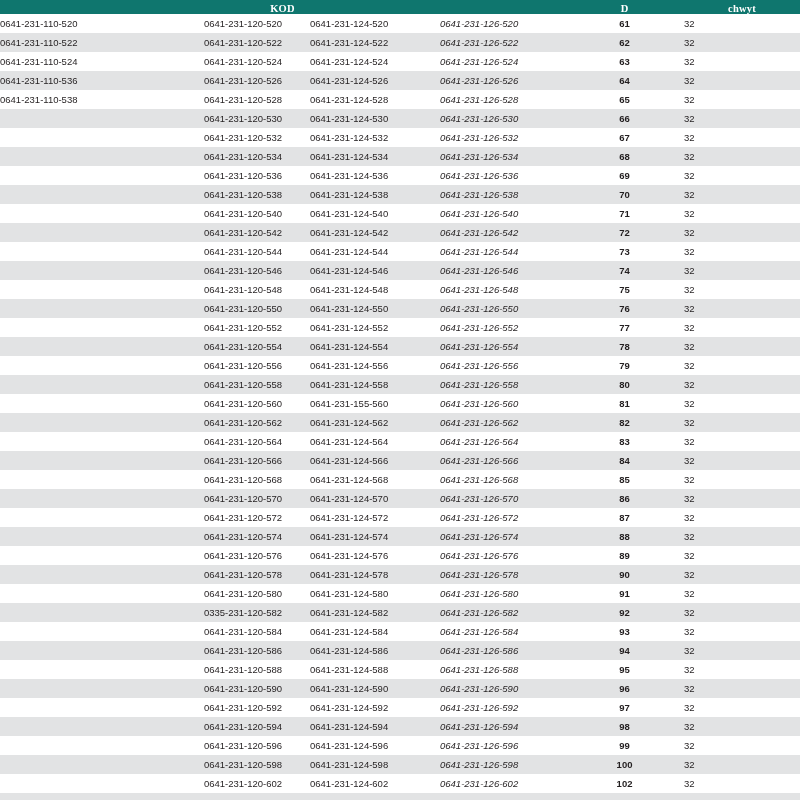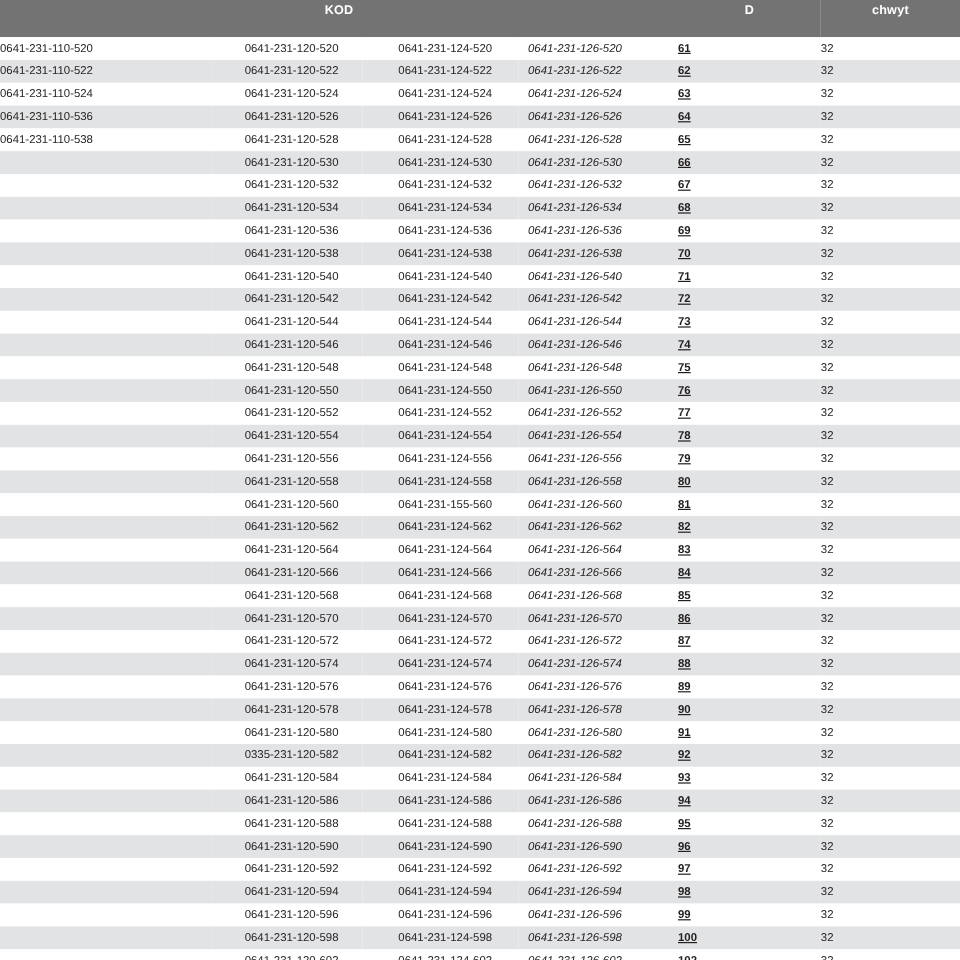--- a/index.html
+++ b/index.html
@@ -13,28 +13,29 @@
     font-family: "Liberation Sans", sans-serif;
     color: #231f20;
     overflow: hidden;
   }
   table.product-table {
     width: 800px;
     border-collapse: collapse;
     table-layout: fixed;
   }
   table.product-table th {
-    background: #737373;
+    background: #0f766e;
     color: #ffffff;
     font-size: 10.5px;
     font-weight: bold;
-    padding: 3px 0 16px 0;
+    padding: 3px 0 0 0;
     text-align: center;
     border: none;
     letter-spacing: 0.2px;
+    font-family: Liberation Serif, serif;
   }
   table.product-table th.kod-head {
     text-align: center;
   }
   table.product-table td {
     font-size: 9.5px;
     padding: 3px 0 3px 0;
     height: 13px;
     border: none;
     vertical-align: middle;
@@ -46,26 +47,25 @@
   col.c2 { width: 130px; }
   col.c3 { width: 133px; }
   col.c4 { width: 119px; }
   col.c5 { width: 116px; }
 
   td.code {
     text-align: left;
     padding-left: 55px;
   }
   td.code.c1cell { padding-left: 8px; text-align: center; }
-  td.code.c2cell { padding-left: 8px; text-align: center; }
+  td.code.c2cell { padding-left: 8px; }
   td.code.c3cell { padding-left: 8px; font-style: italic; }
   td.d {
-    text-align: left;
+    text-align: center;
     font-weight: bold;
-    text-decoration: underline;
   }
   td.chwyt {
   }
   tr.alt td {
     background: #e2e3e4;
   }
   tr.plain td {
     background: #ffffff;
   }
   

